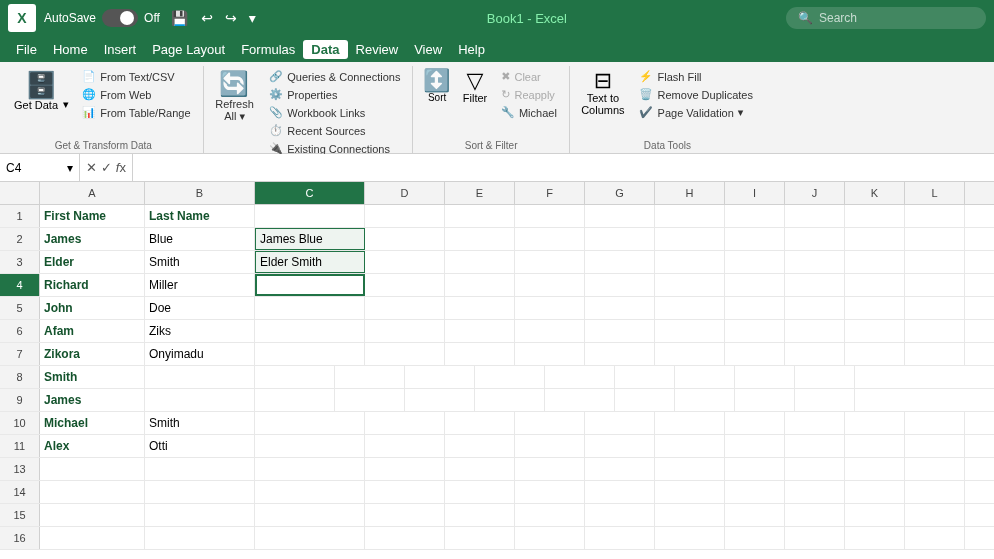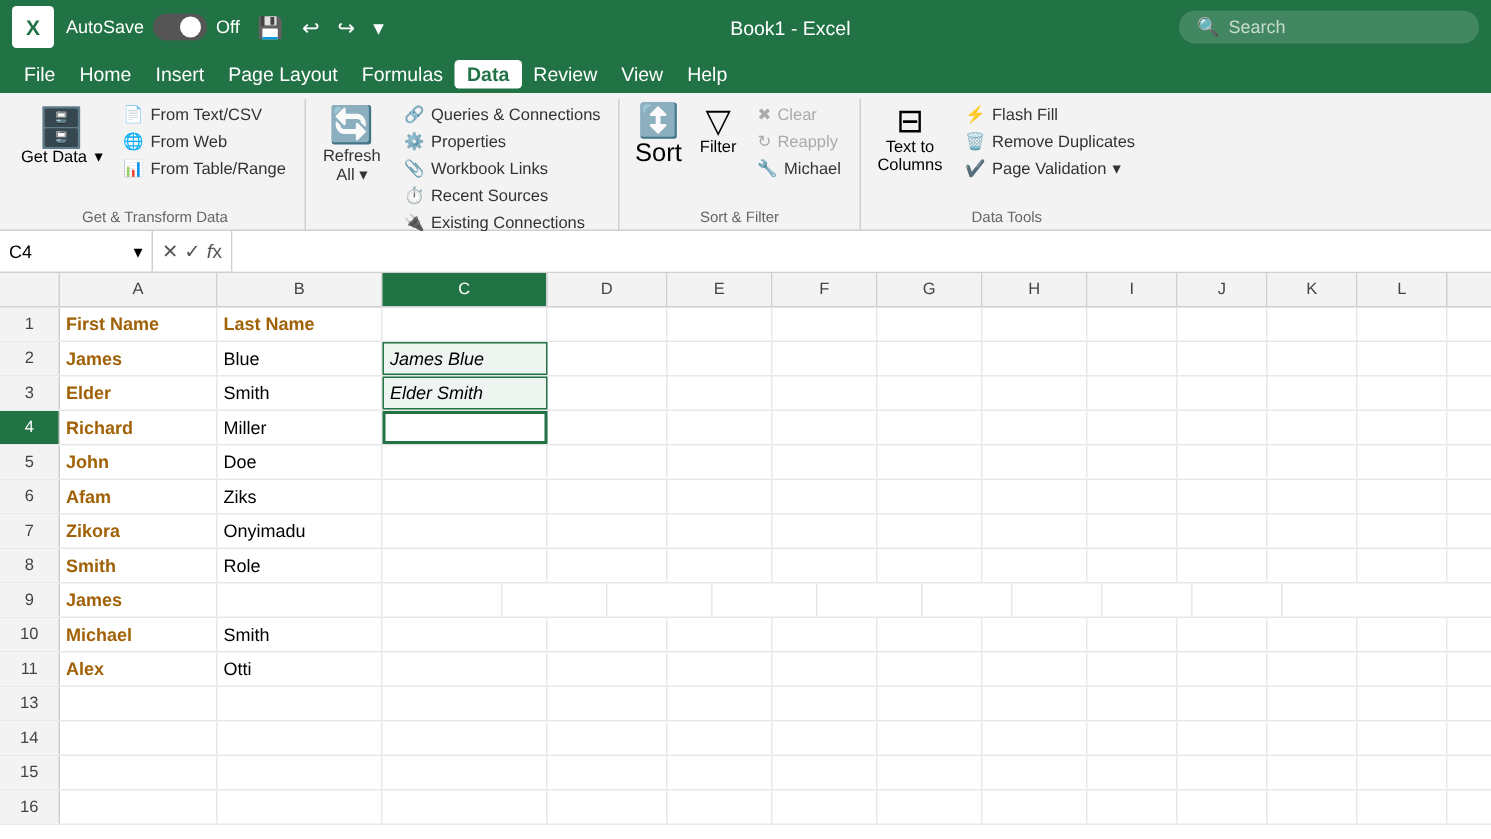--- a/index.html
+++ b/index.html
@@ -36,21 +36,21 @@
       margin-left: 16px;
     }
     .title-bar-actions {
       display: flex; align-items: center; gap: 4px; margin-right: 8px;
     }
     .title-bar-btn {
       color: white; font-size: 14px; cursor: pointer; padding: 2px 4px;
       background: none; border: none;
     }
     .title-center {
-      flex: 1; text-align: center; font-size: 13px; color: #ffffff;
+      flex: 1; text-align: center; font-size: 13px; color: #86efac;
     }
     .search-box {
       background: rgba(255,255,255,0.15); border: none; border-radius: 20px;
       padding: 4px 12px; color: white; font-size: 12px; width: 200px;
       display: flex; align-items: center; gap: 6px;
     }
     .search-box input {
       background: none; border: none; color: #000000; font-size: 12px; outline: none; width: 140px;
     }
     .search-box input::placeholder { color: rgba(255,255,255,0.7); }
@@ -117,21 +117,21 @@
 
     
     .formula-bar {
       height: 28px;
       display: flex;
       align-items: center;
       border-bottom: 1px solid #d0d0d0;
       background: white;
     }
     .cell-ref {
-      width: 102px; border-right: 1px solid #d0d0d0;
+      width: 80px; border-right: 1px solid #d0d0d0;
       padding: 0 6px; font-size: 12px; display: flex; align-items: center;
       justify-content: space-between; height: 100%;
     }
     .formula-icons {
       display: flex; align-items: center; gap: 4px; padding: 0 6px;
       border-right: 1px solid #d0d0d0; height: 100%;
     }
     .formula-icon { font-size: 13px; color: #555; cursor: pointer; }
     .formula-input {
       flex: 1; padding: 0 8px; font-size: 12px; height: 100%;
@@ -187,30 +187,29 @@
       border-right: 1px solid #e8e8e8;
       display: flex; align-items: center;
       padding: 0 4px;
       font-size: 12px;
       overflow: hidden;
       position: relative;
     }
     .cell.selected-range {
       background: rgba(33, 115, 70, 0.08);
       border: 1px solid #217346;
-      font-style: italic;
     }
     .cell.active-cell {
       outline: 2px solid #217346;
       outline-offset: -2px;
     }
     .cell.header-cell {
       font-weight: 600;
     }
-    .cell.blue-text { color: #a16207; font-weight: 600; }
+    .cell.blue-text { color: #14532d; font-weight: 600; }
 
     
     .col-a { width: 105px; min-width: 105px; }
     .col-b { width: 110px; min-width: 110px; }
     .col-c { width: 110px; min-width: 110px; }
     .col-d { width: 80px; min-width: 80px; }
     .col-e { width: 70px; min-width: 70px; }
     .col-f { width: 70px; min-width: 70px; }
     .col-g { width: 70px; min-width: 70px; }
     .col-h { width: 70px; min-width: 70px; }
@@ -352,21 +351,21 @@
       </div>
     </div>
     <div class="ribbon-group-label">Queries &amp; Connections</div>
   </div>
 
   <div class="ribbon-group">
     <div class="ribbon-group-content">
 
       <div class="sort-btn-big">
         <div style="font-size:22px; line-height:1;">↕️</div>
-        <div style="font-size:17px;">Sort</div>
+        <div style="font-size:10px;">Sort</div>
       </div>
 
       <div class="filter-btn-big">
         <div style="font-size:22px; line-height:1;">▽</div>
         <div style="font-size:11px;">Filter</div>
       </div>
 
       <div class="ribbon-col">
         <div class="ribbon-btn-small disabled">
           <span>✖</span>
@@ -555,21 +554,20 @@
       <div class="cell col-h"></div>
       <div class="cell col-i"></div>
       <div class="cell col-j"></div>
       <div class="cell col-k"></div>
       <div class="cell col-l"></div>
     </div>
 
     <div class="sheet-row">
       <div class="row-num">8</div>
       <div class="cell col-a blue-text">Smith</div>
-      <div class="cell col-b">Role</div>
       <div class="cell col-c"></div>
       <div class="cell col-d"></div>
       <div class="cell col-e"></div>
       <div class="cell col-f"></div>
       <div class="cell col-g"></div>
       <div class="cell col-h"></div>
       <div class="cell col-i"></div>
       <div class="cell col-j"></div>
       <div class="cell col-k"></div>
       <div class="cell col-l"></div>

